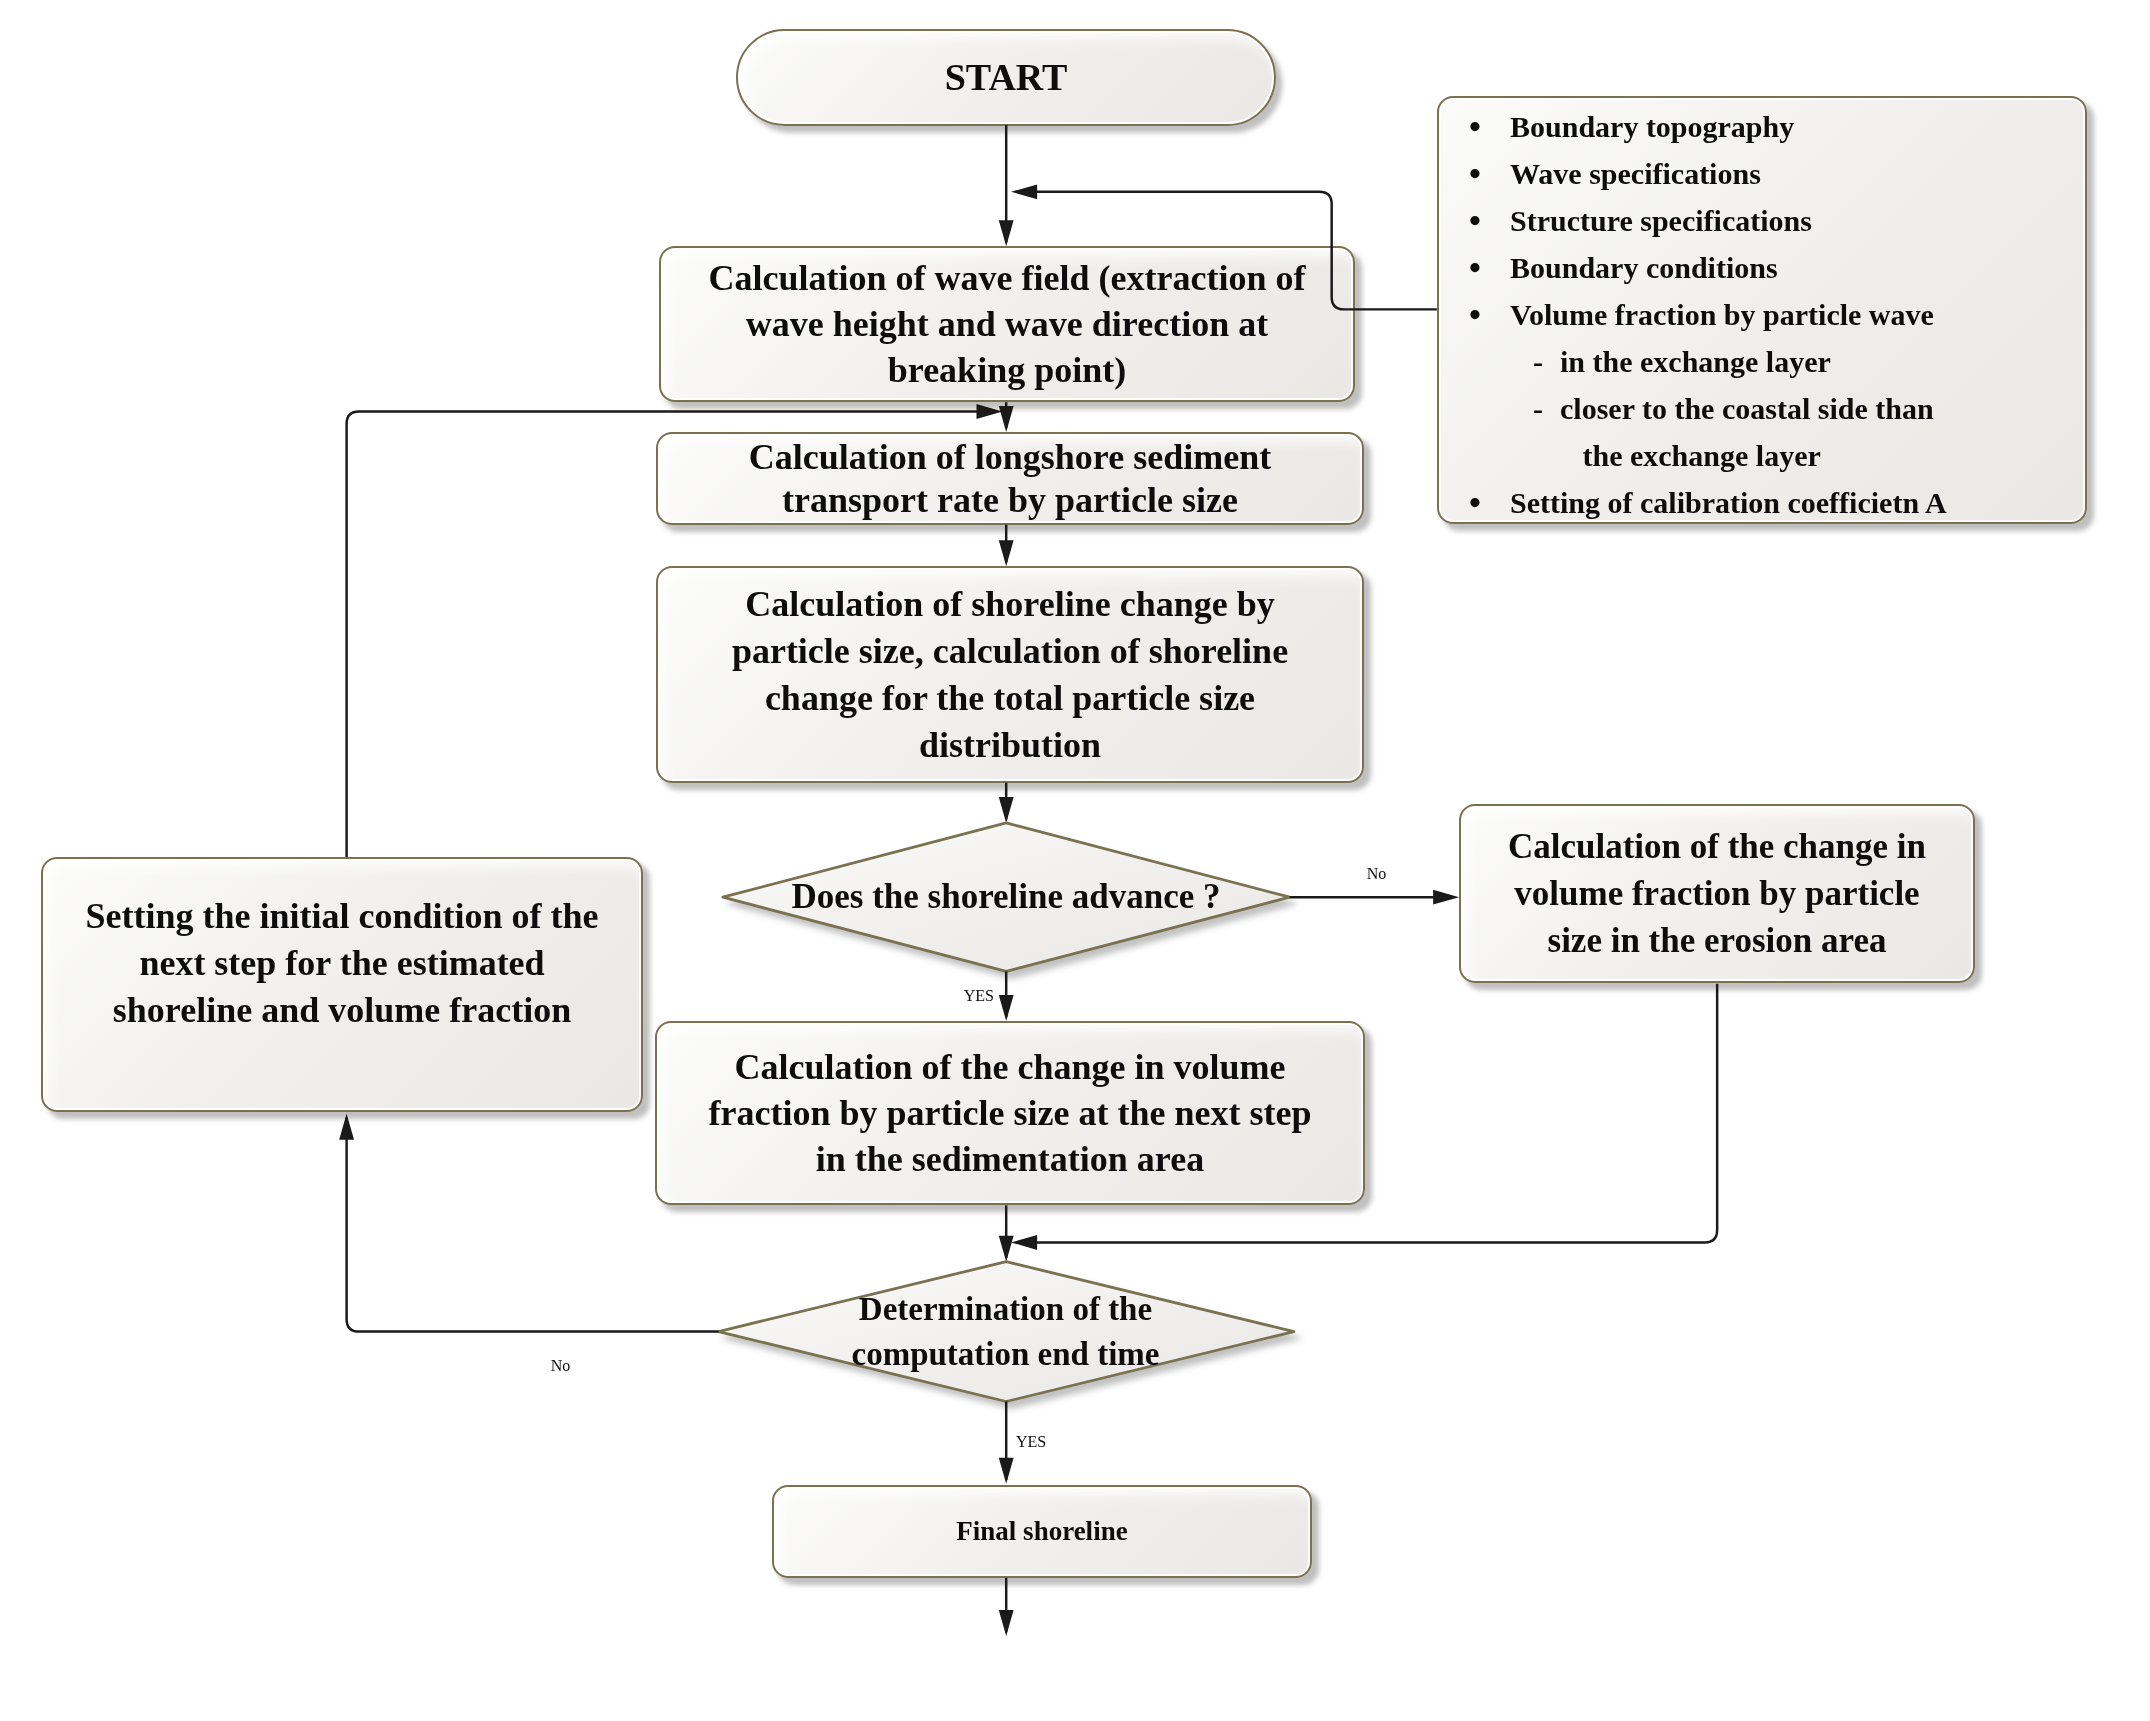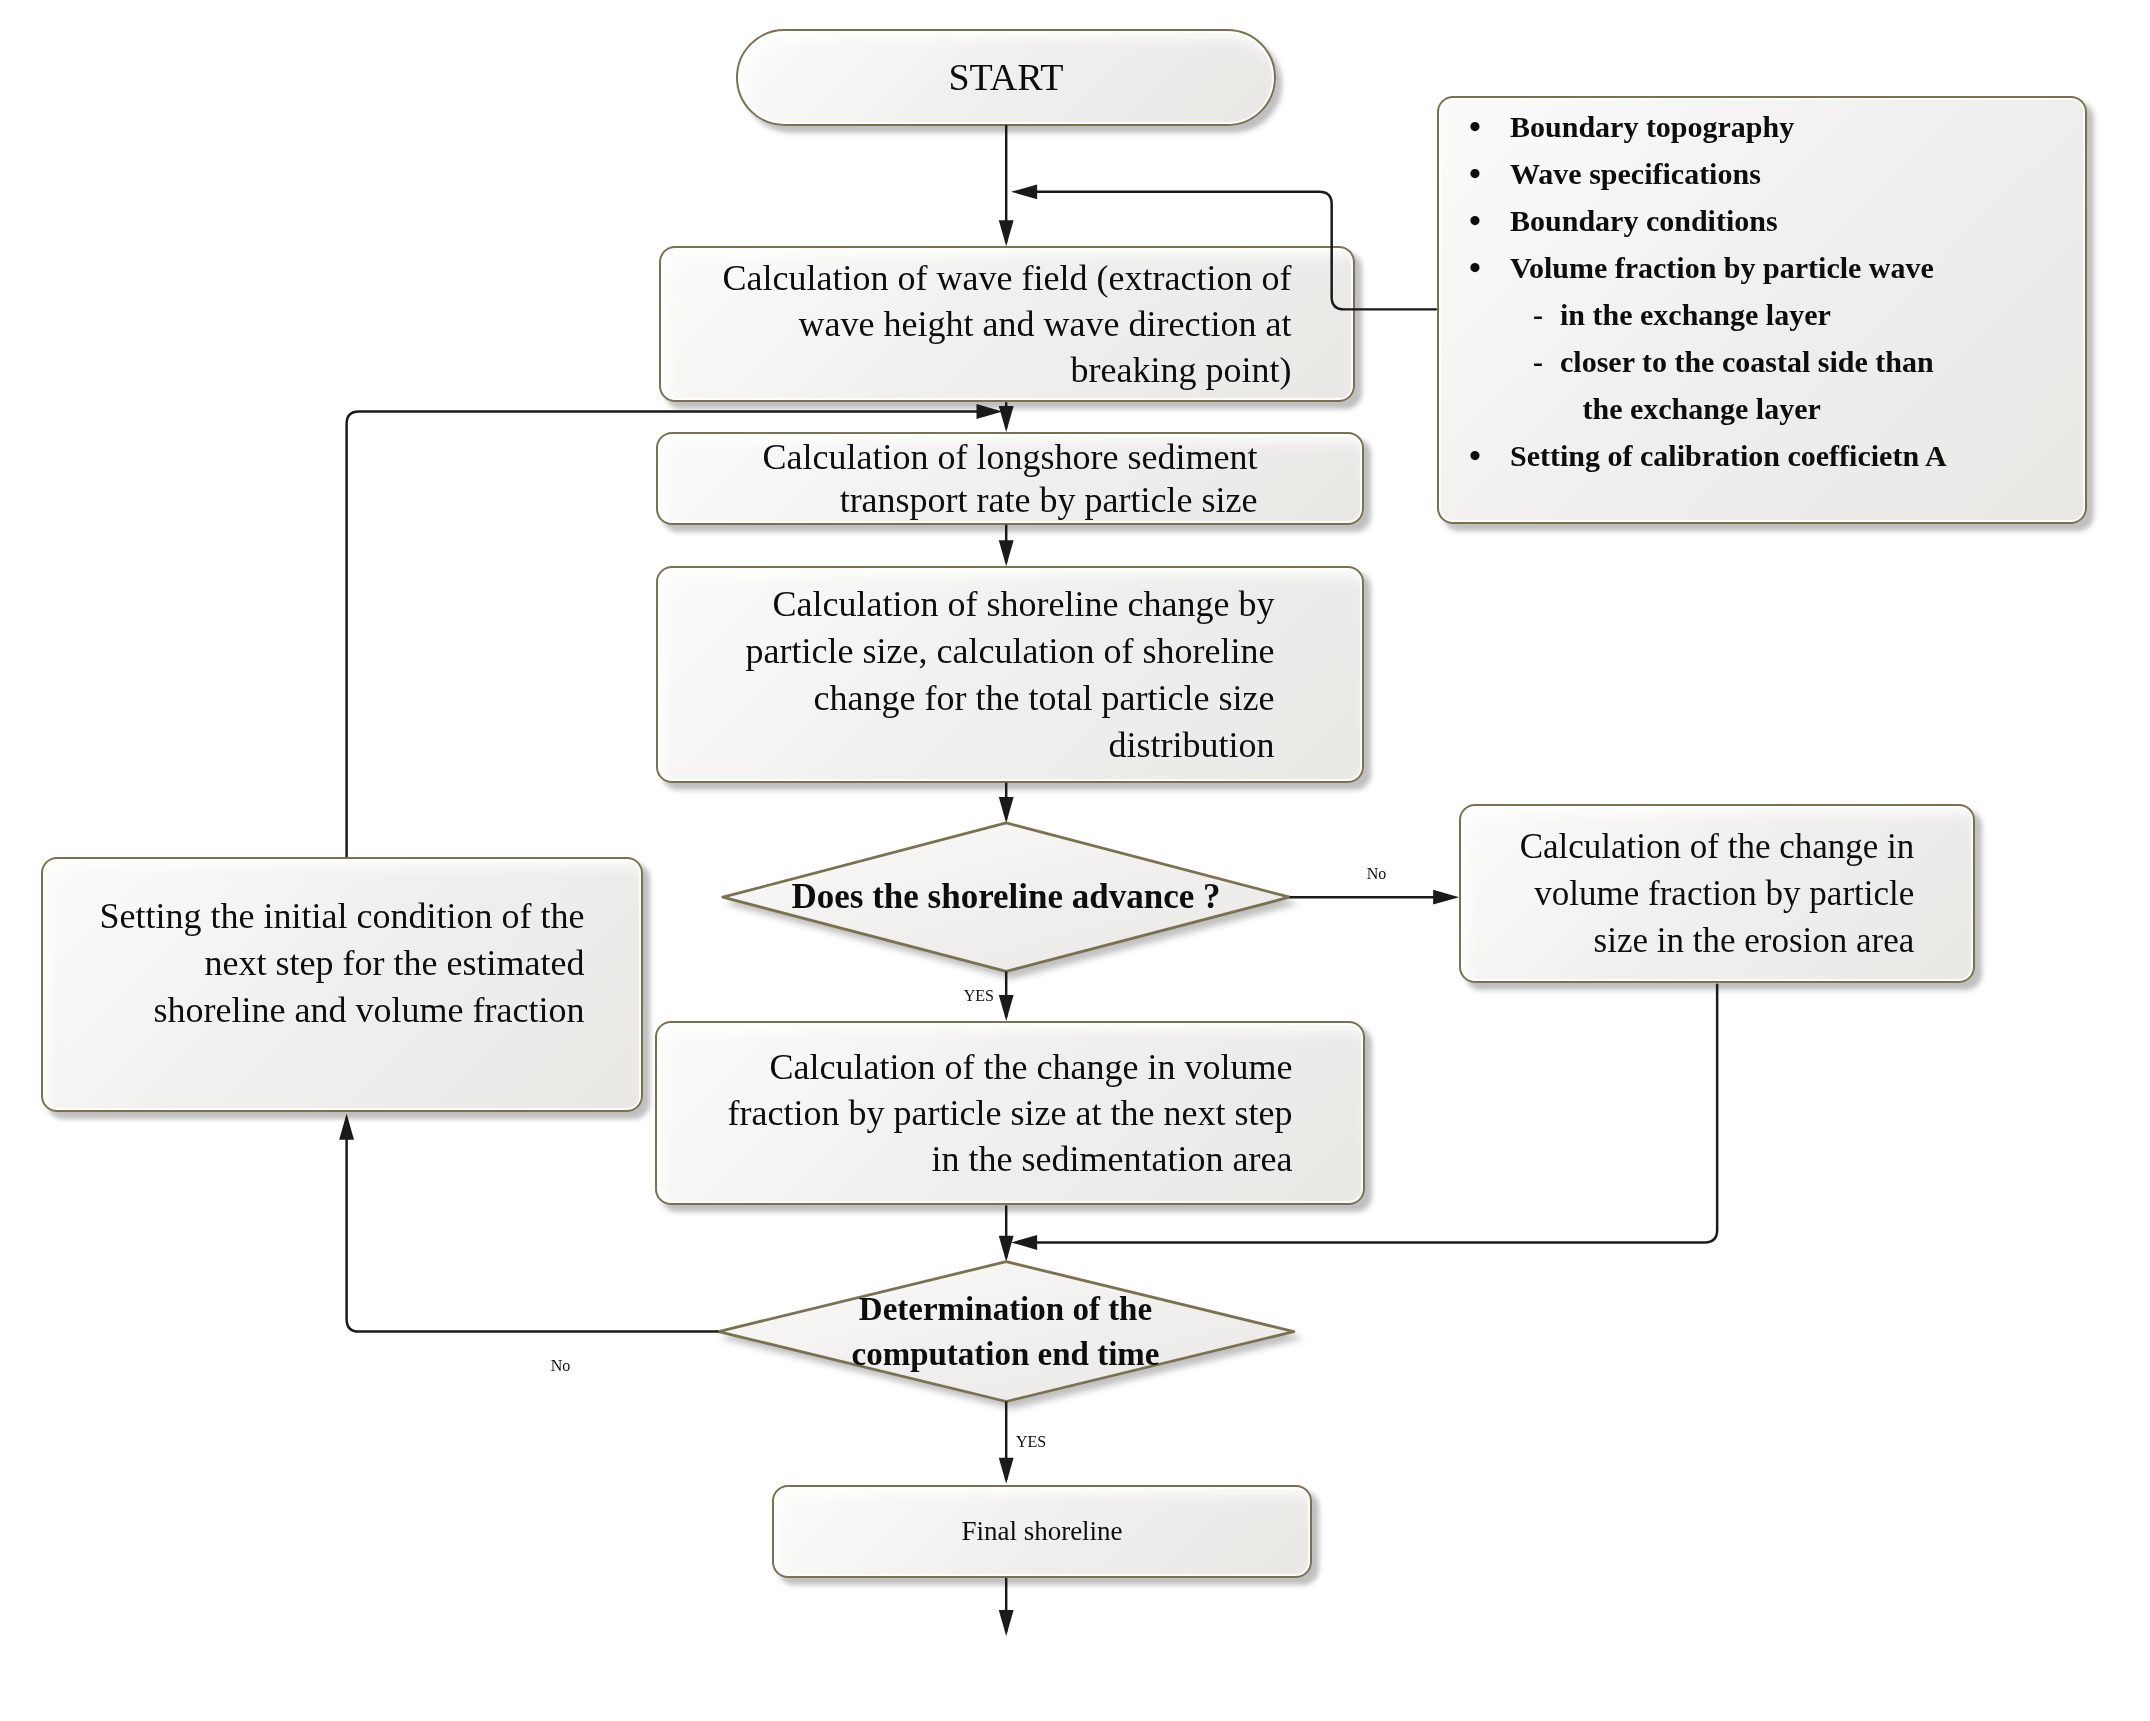--- a/index.html
+++ b/index.html
@@ -14,22 +14,22 @@
   
   .node{
     position:absolute;
     box-sizing:border-box;
     border:2.5px solid #7a7150;
     background:linear-gradient(135deg,#fcfcfb 0%,#f1f0ee 45%,#e9e8e5 100%);
     box-shadow:6.2px 6.8px 5px rgba(130,130,130,.5),
                inset 0 0 0 1.9px rgba(255,255,255,.85),
                inset 6.2px 7.4px 13.6px rgba(255,255,255,.9);
     display:flex;align-items:center;justify-content:center;
-    text-align:right;
-    font-weight:normal;
+    text-align:center;
+    font-weight:bold;
   }
   .node-label{white-space:pre-line;}
   .rect{border-radius:16px;}
   .pill-start{border-radius:49px;}
   .pill-end{border-radius:41px;}
 
   
   #node-start            {left:736px;top:28.5px;  width:540px; height:97px;font-size:38px;}
   #node-wave-field       {left:659px;top:246px; width:696px;height:156px;font-size:36px;line-height:46px;}
   #node-longshore        {left:656px;top:432px; width:708px;height:93px;font-size:36px;line-height:43px;}
@@ -184,20 +184,21 @@
   </div>
 
   <div class="node rect" id="node-final-shoreline">
     <span class="node-label">Final shoreline</span>
   </div>
 
 
   <div id="inputs-note">
     <div class="note-item lvl0">Boundary topography</div>
     <div class="note-item lvl0">Wave specifications</div>
+    <div class="note-item lvl0">Structure specifications</div>
     <div class="note-item lvl0">Boundary conditions</div>
     <div class="note-item lvl0">Volume fraction by particle wave</div>
     <div class="note-item lvl1">in the exchange layer</div>
     <div class="note-item lvl1">closer to the coastal side than
    the exchange layer</div>
     <div class="note-item lvl0">Setting of calibration coefficietn A</div>
   </div>
 
   <div class="diamond-label" id="label-advance-question">
     <span class="node-label">Does the shoreline advance ?</span>

